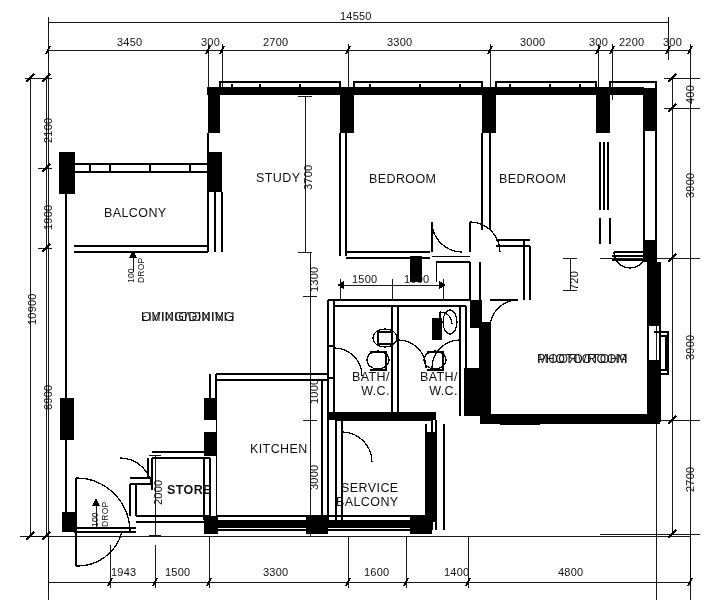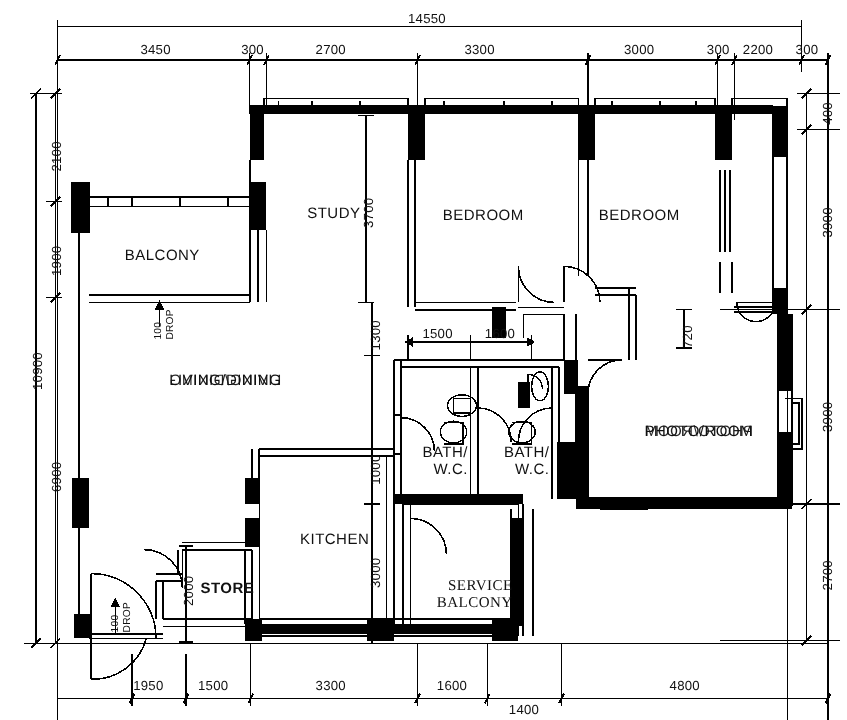--- a/index.html
+++ b/index.html
@@ -362,25 +362,25 @@
   <div class="lbl dimv" style="left:26px;top:325px;">10900</div>
   <div class="lbl dimv" style="left:42px;top:143px;">2100</div>
   <div class="lbl dimv" style="left:42px;top:230px;">1900</div>
   <div class="lbl dimv" style="left:42px;top:410px;">6900</div>
 
   <div class="lbl dimv" style="left:684px;top:104px;">400</div>
   <div class="lbl dimv" style="left:684px;top:198px;">3900</div>
   <div class="lbl dimv" style="left:684px;top:360px;">3900</div>
   <div class="lbl dimv" style="left:684px;top:492px;">2700</div>
 
-  <div class="lbl dim" style="left:111px;top:566px;">1950</div>
+  <div class="lbl dim" style="left:111px;top:566px;">1943</div>
   <div class="lbl dim" style="left:165px;top:566px;">1500</div>
   <div class="lbl dim" style="left:263px;top:566px;">3300</div>
   <div class="lbl dim" style="left:364px;top:566px;">1600</div>
-  <div class="lbl dim" style="left:424px;top:566px;margin-top:20px;">1400</div>
+  <div class="lbl dim" style="left:444px;top:566px;">1400</div>
   <div class="lbl dim" style="left:558px;top:566px;">4800</div>
 
   <div class="lbl dimv" style="left:302px;top:190px;">3700</div>
   <div class="lbl dimv" style="left:308px;top:292px;">1300</div>
   <div class="lbl dimv" style="left:308px;top:404px;">1000</div>
   <div class="lbl dimv" style="left:308px;top:490px;">3000</div>
   <div class="lbl dimv" style="left:152px;top:505px;">2000</div>
   <div class="lbl dim" style="left:352px;top:273px;">1500</div>
   <div class="lbl dim" style="left:404px;top:273px;">1600</div>
   <div class="lbl dimv" style="left:568px;top:290px;">720</div>
@@ -411,18 +411,18 @@
   </div>
 
   <div class="lbl room2" style="left:420px;top:370px;">
     <div>BATH/</div>
     <div>W.C.</div>
   </div>
 
   <div class="lbl room" style="left:250px;top:442px;">KITCHEN</div>
   <div class="lbl room" style="left:167px;top:483px;font-weight:bold;">STORE</div>
 
-  <div class="lbl room2" style="left:364px;top:481px;font-family:Liberation Serif, serif;">
+  <div class="lbl room2" style="left:336px;top:481px;">
     <div>SERVICE</div>
     <div>BALCONY</div>
   </div>
 
 </div>
 
 </body></html>

